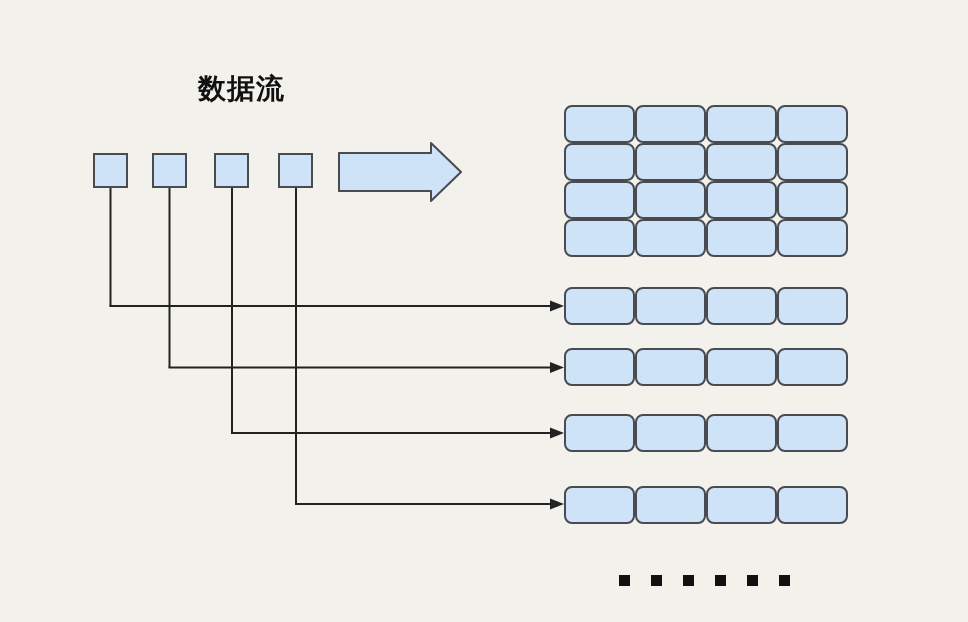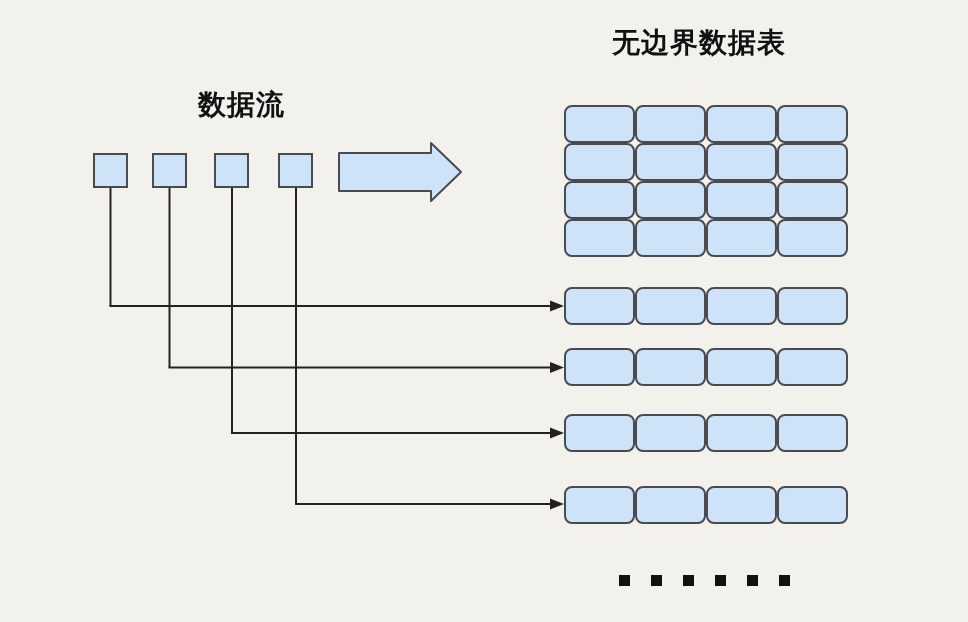--- a/index.html
+++ b/index.html
@@ -12,21 +12,21 @@
     font-family: "Liberation Sans", sans-serif;
   }
   .label {
     position: absolute;
     font-size: 28px;
     font-weight: 600;
     color: var(--text, #111111);
     letter-spacing: 1px;
     white-space: nowrap;
   }
-  .stream-label { left: 198px; top: 86px; }
+  .stream-label { left: 198px; top: 70px; }
   .table-label  { left: 612px; top: 24px; }
   .sq {
     position: absolute;
     background: var(--cell-fill, #cfe3f8);
     border: 2px solid var(--cell-border, #4a4a51);
   }
   .cell {
     position: absolute;
     background: var(--cell-fill, #cfe3f8);
     border: 2px solid var(--cell-border, #4a4a51);
@@ -36,21 +36,20 @@
   svg.layer { position: absolute; left: 0; top: 0; }
   #flow-arrow { position: absolute; }
 </style>
 </head>
 <body>
 
 <div class="canvas" id="canvas" style="--bg: #f2f1ec; --cell-fill: #cfe3f8; --cell-border: #4a4a51; --dot: #111111; --text: #111111; width: 968px; height: 622px;">
 
   <div class="label stream-label">数据流</div>
 
-  <div class="label table-label">无边界数据表</div>
 
   <svg class="layer" id="connectors" width="968" height="622">
       <line x1="110.5" y1="188" x2="110.5" y2="306" stroke="#222222" stroke-width="2"></line>
       <line x1="109.5" y1="306" x2="552" y2="306" stroke="#222222" stroke-width="2"></line>
       <polygon points="564,306 550,300.5 550,311.5" fill="#222222"></polygon>
       <line x1="169.5" y1="188" x2="169.5" y2="367.5" stroke="#222222" stroke-width="2"></line>
       <line x1="168.5" y1="367.5" x2="552" y2="367.5" stroke="#222222" stroke-width="2"></line>
       <polygon points="564,367.5 550,362 550,373" fill="#222222"></polygon>
       <line x1="232" y1="188" x2="232" y2="433" stroke="#222222" stroke-width="2"></line>
       <line x1="231" y1="433" x2="552" y2="433" stroke="#222222" stroke-width="2"></line>

